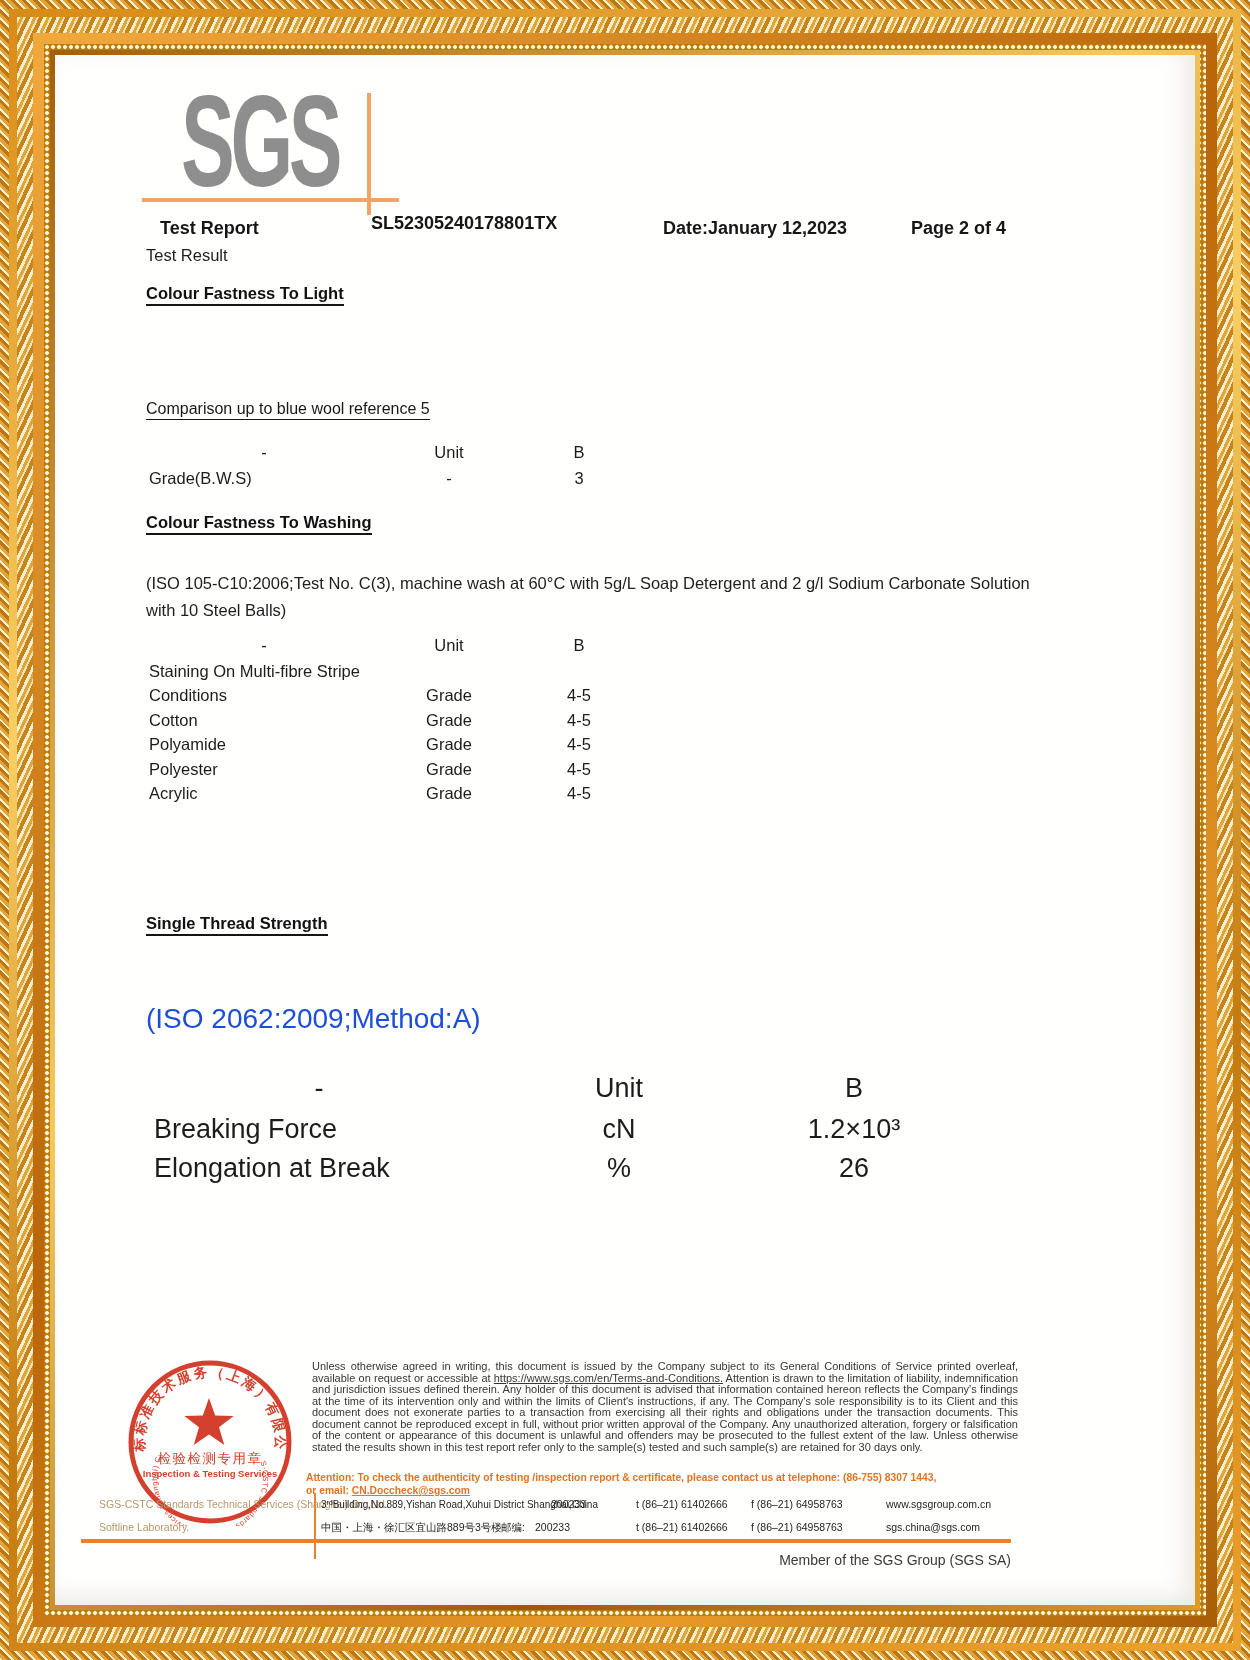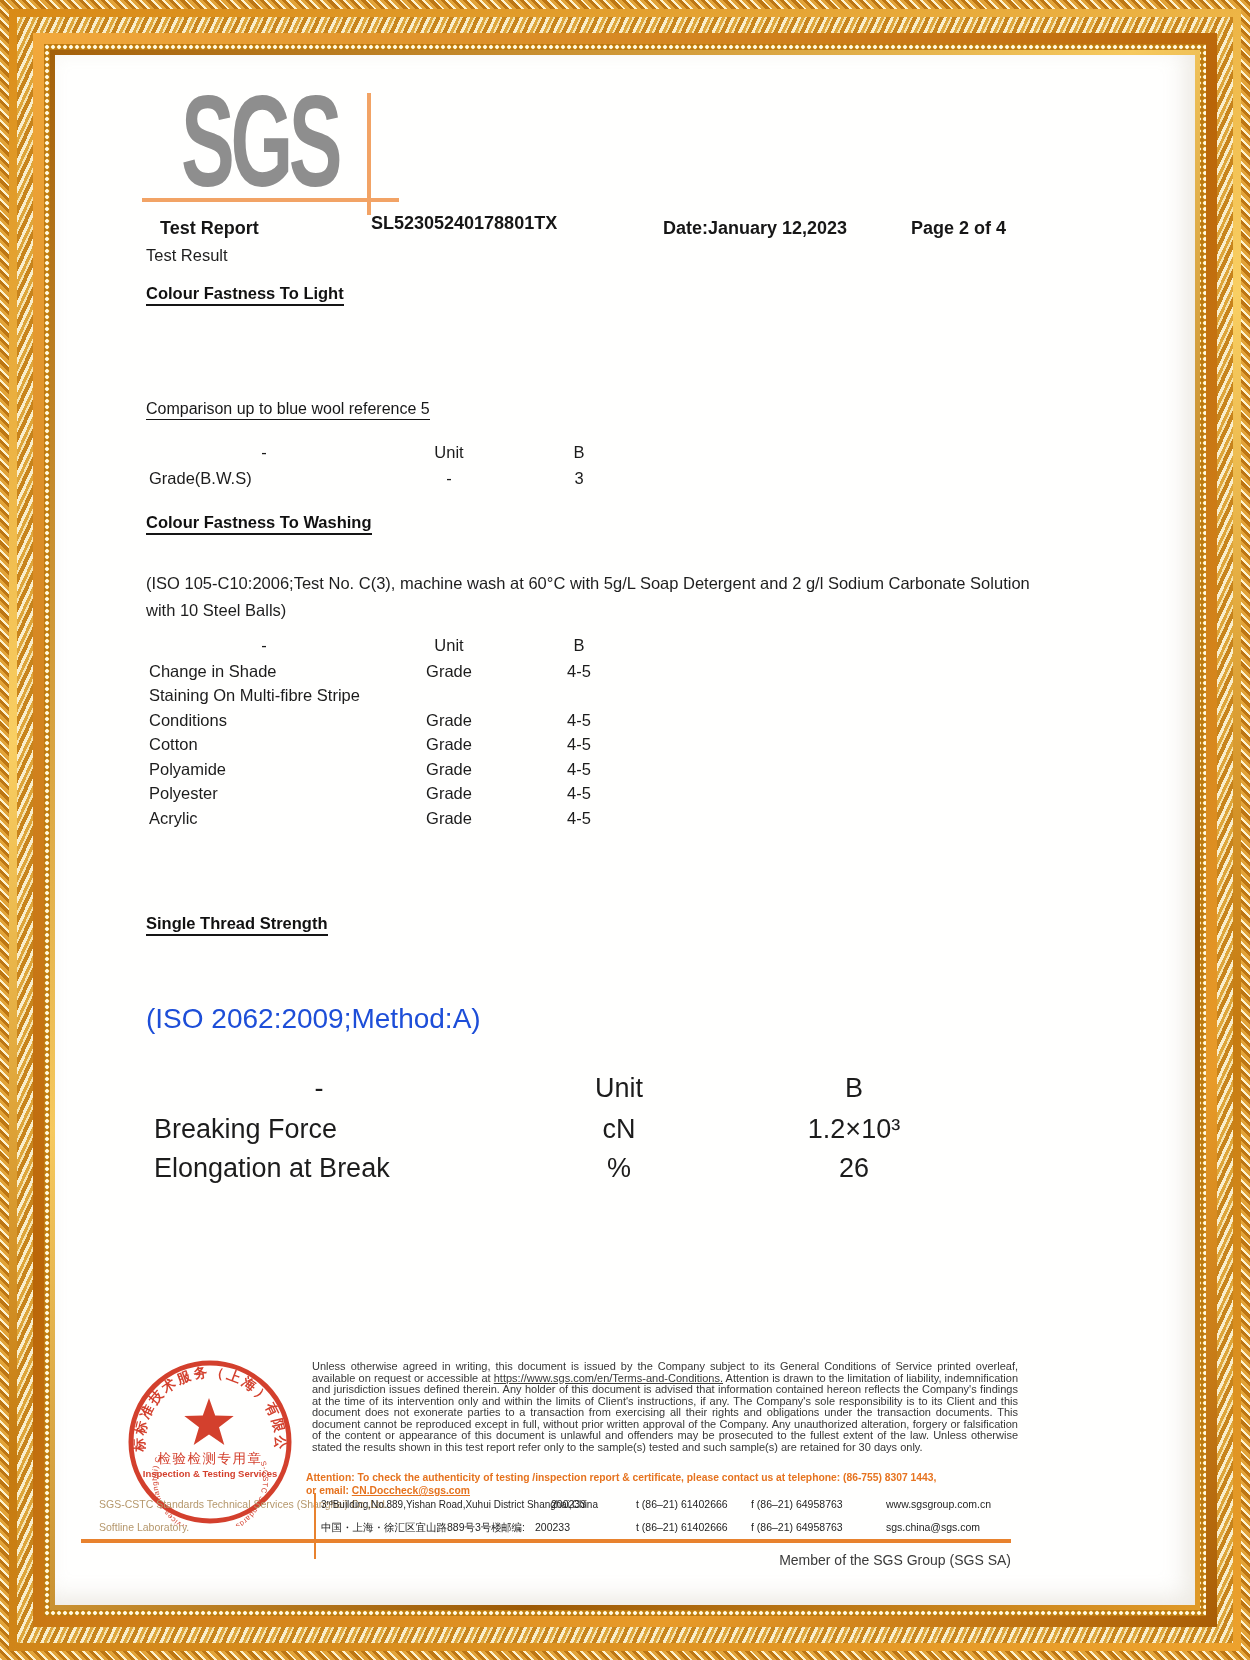--- a/index.html
+++ b/index.html
@@ -106,25 +106,20 @@
           <colgroup>
                     <col style="width:230px">
                     <col style="width:140px">
                     <col style="width:120px">
                   </colgroup>
           <tbody>
                     <tr class="hrow">
             <th class="c">-</th>
             <th class="c">Unit</th>
             <th class="c bold">B</th>
-          </tr>
-          <tr>
-            <td class="lab">Change in Shade</td>
-            <td class="c">Grade</td>
-            <td class="c">4-5</td>
           </tr>
           <tr>
             <td class="lab">Staining On Multi-fibre Stripe</td>
             <td class="c"></td>
             <td class="c"></td>
           </tr>
           <tr>
             <td class="lab">Conditions</td>
             <td class="c">Grade</td>
             <td class="c">4-5</td>

